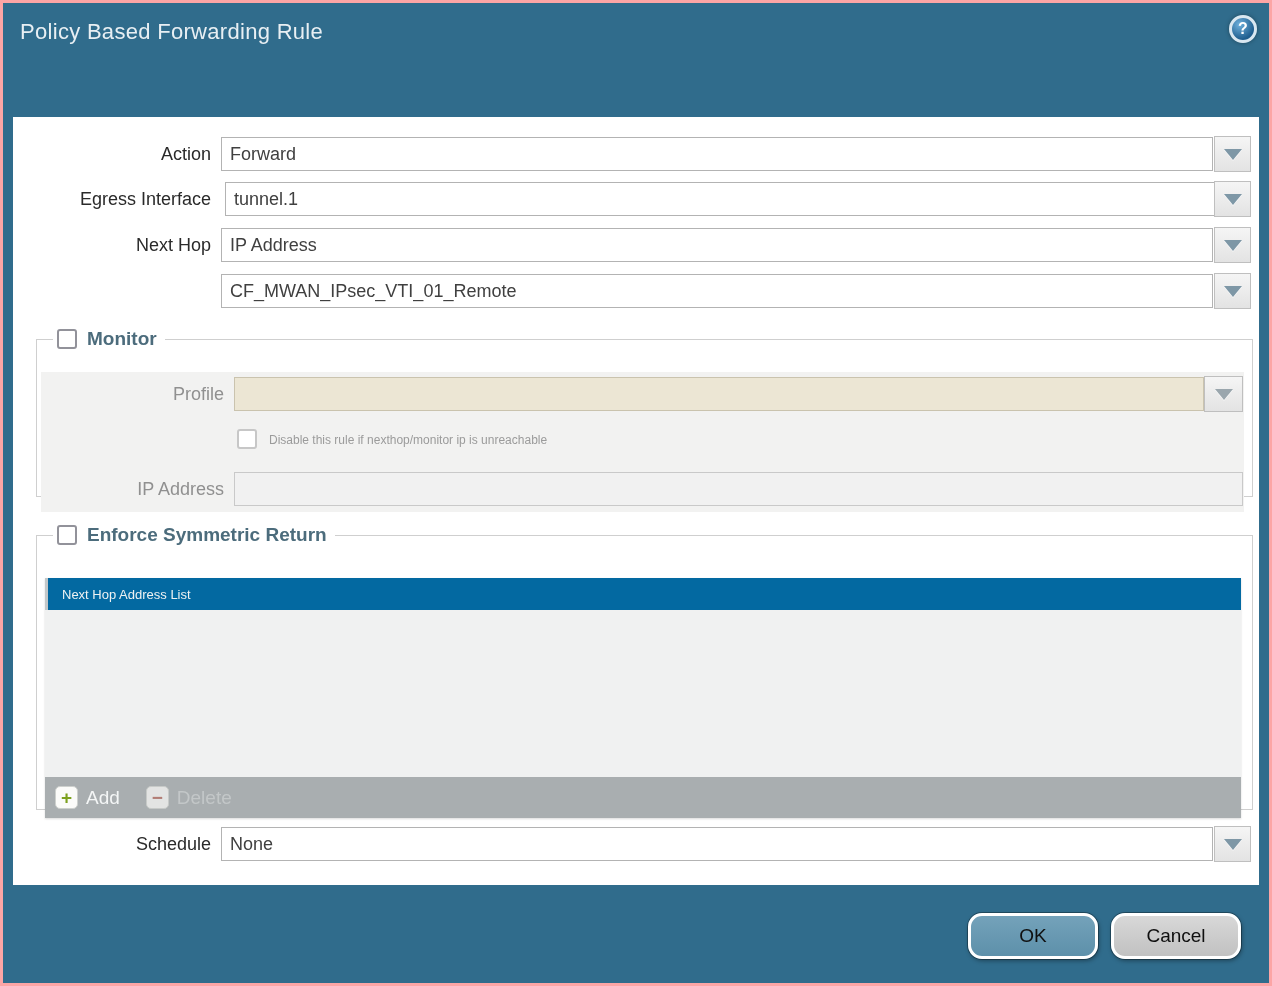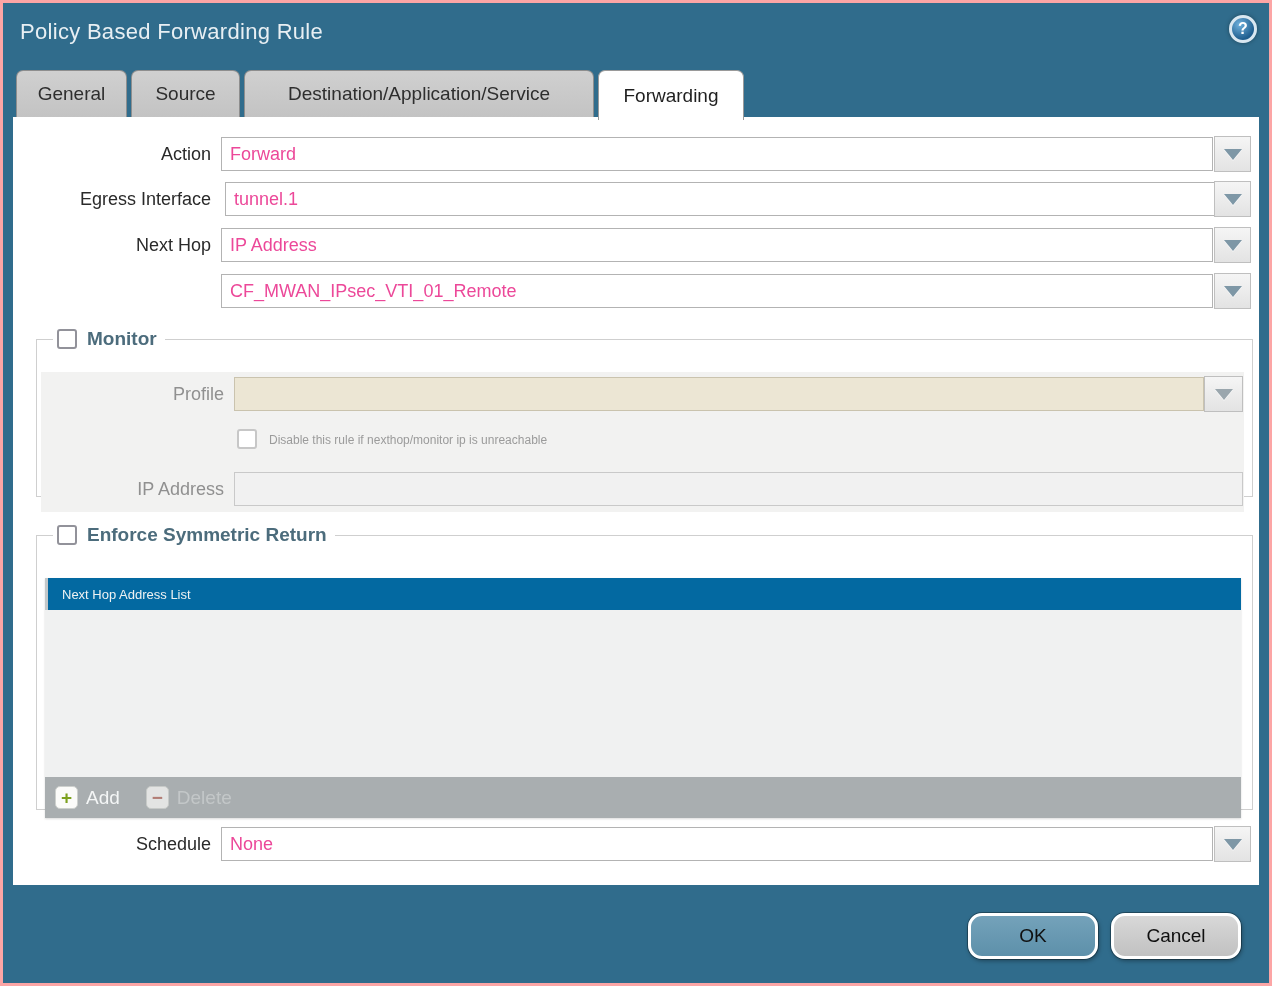--- a/index.html
+++ b/index.html
@@ -49,21 +49,21 @@
     position:absolute; left:10px; top:114px; width:1246px; height:768px;
     background:#ffffff; z-index:2;
   }
 
   .flabel{
     position:absolute; text-align:right; font-size:18px; color:#2a2a2a;
     height:34px; line-height:34px;
   }
   .finput{
     position:absolute; height:34px; background:#fff;
-    border:1px solid #b3b3b3; font-size:18px; color:#ec4899;
+    border:1px solid #b3b3b3; font-size:18px; color:#404040;
     padding:0 8px; font-family:"Liberation Sans",sans-serif; outline:none;
   }
   .ddbtn{
     position:absolute; width:37px; height:36px;
     background:linear-gradient(#f5f5f5,#e3e3e3);
     border:1px solid #bfbfbf;
     display:flex; align-items:center; justify-content:center; cursor:pointer;
   }
   .ddtri{
     width:0; height:0;
@@ -144,26 +144,20 @@
   .btn-cancel{ left:1108px; background:linear-gradient(#d8d8d8,#c1c1c1); }
 </style>
 </head>
 <body>
 
 <div class="screen">
 
   <div class="title">Policy Based Forwarding Rule</div>
   <div class="help">?</div>
 
-  <div class="tabs">
-    <div class="tab tab-general">General</div>
-    <div class="tab tab-source">Source</div>
-    <div class="tab tab-dest">Destination/Application/Service</div>
-    <div class="tab tab-forwarding active">Forwarding</div>
-  </div>
 
   <div class="panel">
 
     <div class="flabel" style="left:0;width:198px;top:20px">Action</div>
     <input class="finput" style="left: 208px; top: 20px; width: 992px;" value="Forward">
     <div class="ddbtn" style="left:1201px;top:19px">
         <span class="ddtri"></span>
       </div>
 
     <div class="flabel" style="left:0;width:198px;top:65px">Egress Interface</div>

